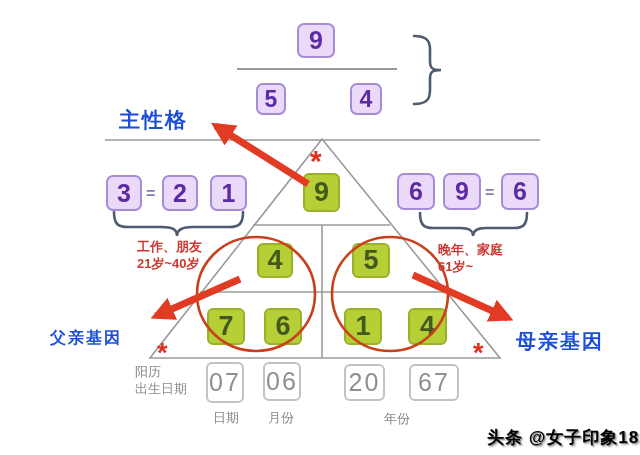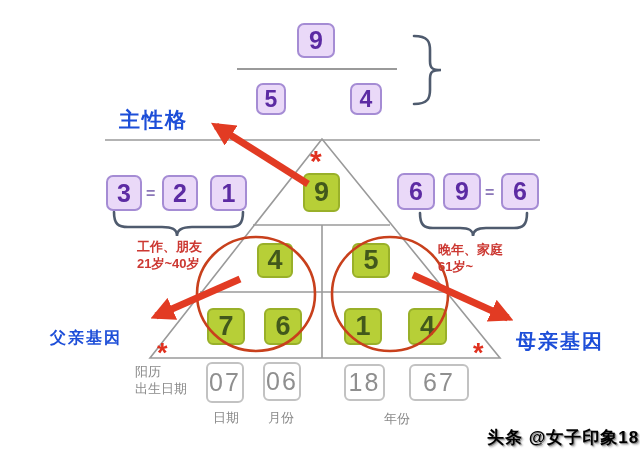--- a/index.html
+++ b/index.html
@@ -113,21 +113,21 @@
 
   <div class="maroon abs" style="left:50px;top:328px;font-size:16px;letter-spacing:2px;">父亲基因</div>
   <div class="maroon abs" style="left:516px;top:328px;font-size:20px;letter-spacing:2px;">母亲基因</div>
 
   <div class="gray-note abs" style="left:135px;top:363px;">
     <span style="display:block">阳历</span>
     <span style="display:block">出生日期</span>
   </div>
   <div class="dbox abs" style="left:206px;top:362px;width:38px;height:41px;">07</div>
   <div class="dbox abs" style="left:263px;top:362px;width:38px;height:39px;">06</div>
-  <div class="dbox abs" style="left:344px;top:364px;width:41px;height:37px;">18</div>
-  <div class="dbox abs" style="left:409px;top:364px;width:60px;height:37px;">67</div>
+  <div class="dbox abs" style="left:344px;top:364px;width:41px;height:37px;">20</div>
+  <div class="dbox abs" style="left:409px;top:364px;width:50px;height:37px;">67</div>
   <div class="gray-note abs" style="left:213px;top:409px;">日期</div>
   <div class="gray-note abs" style="left:268px;top:409px;">月份</div>
   <div class="gray-note abs" style="left:384px;top:410px;">年份</div>
 
   <div class="watermark abs" style="left:487px;top:426px;">头条 @女子印象18</div>
 
 </div>
 
 </body></html>

